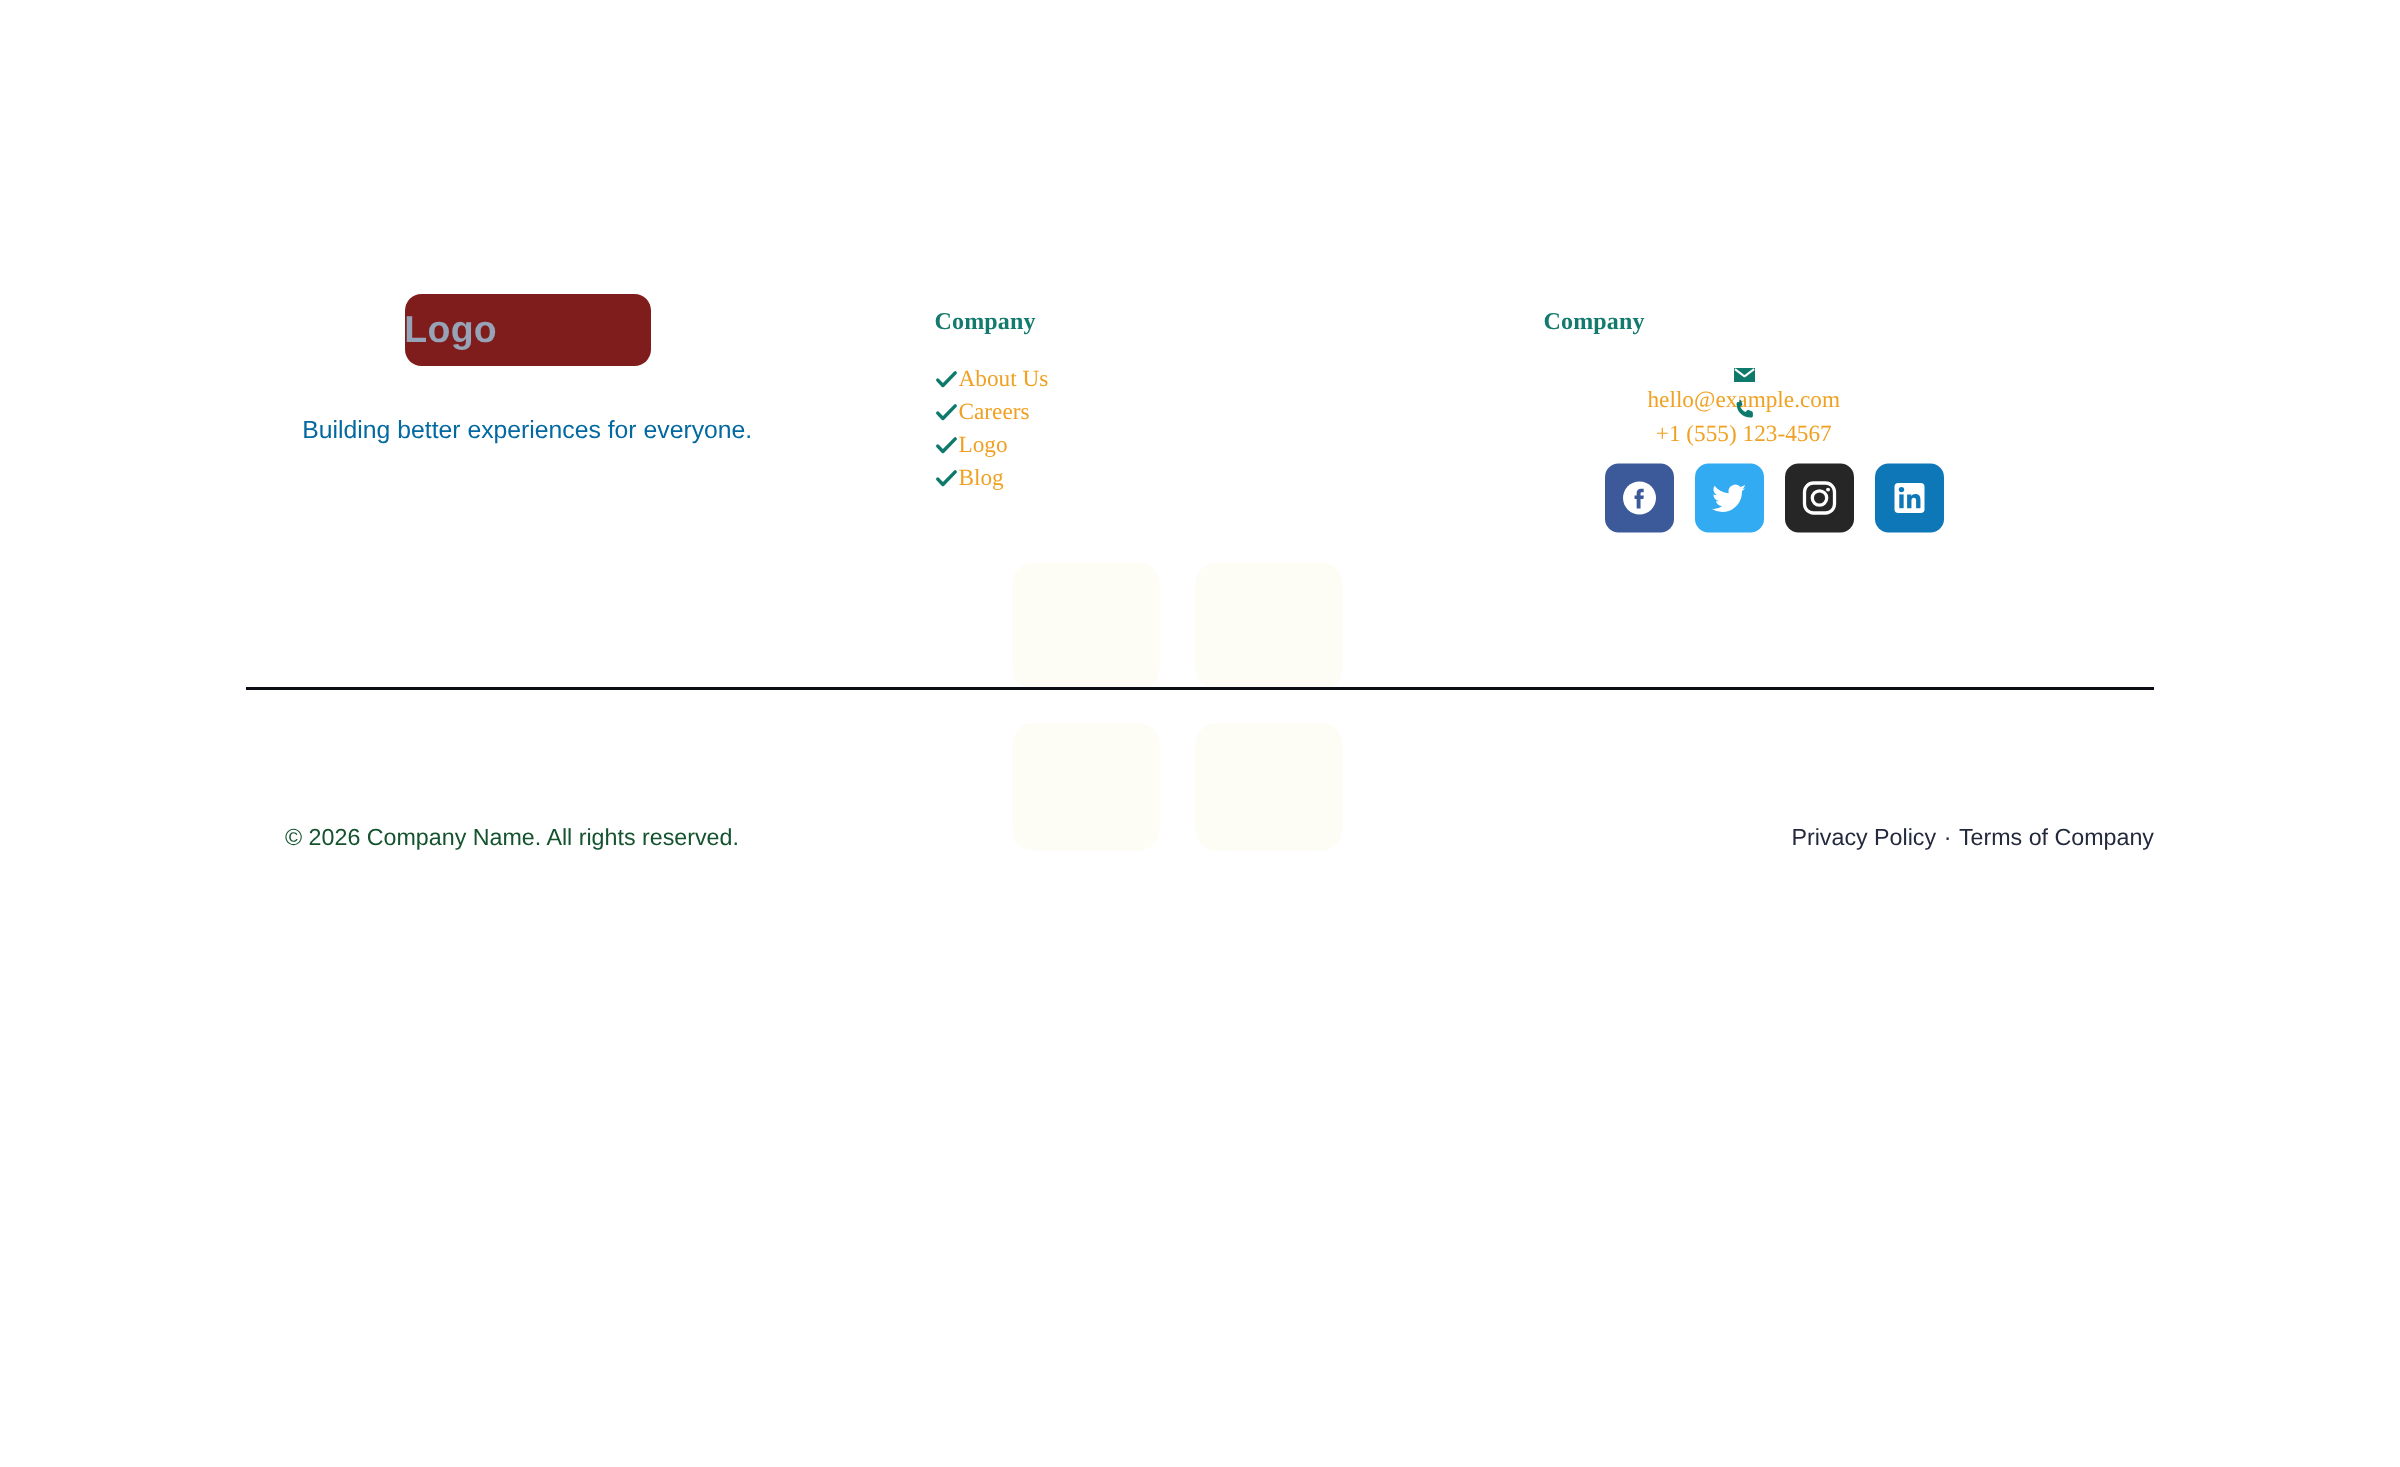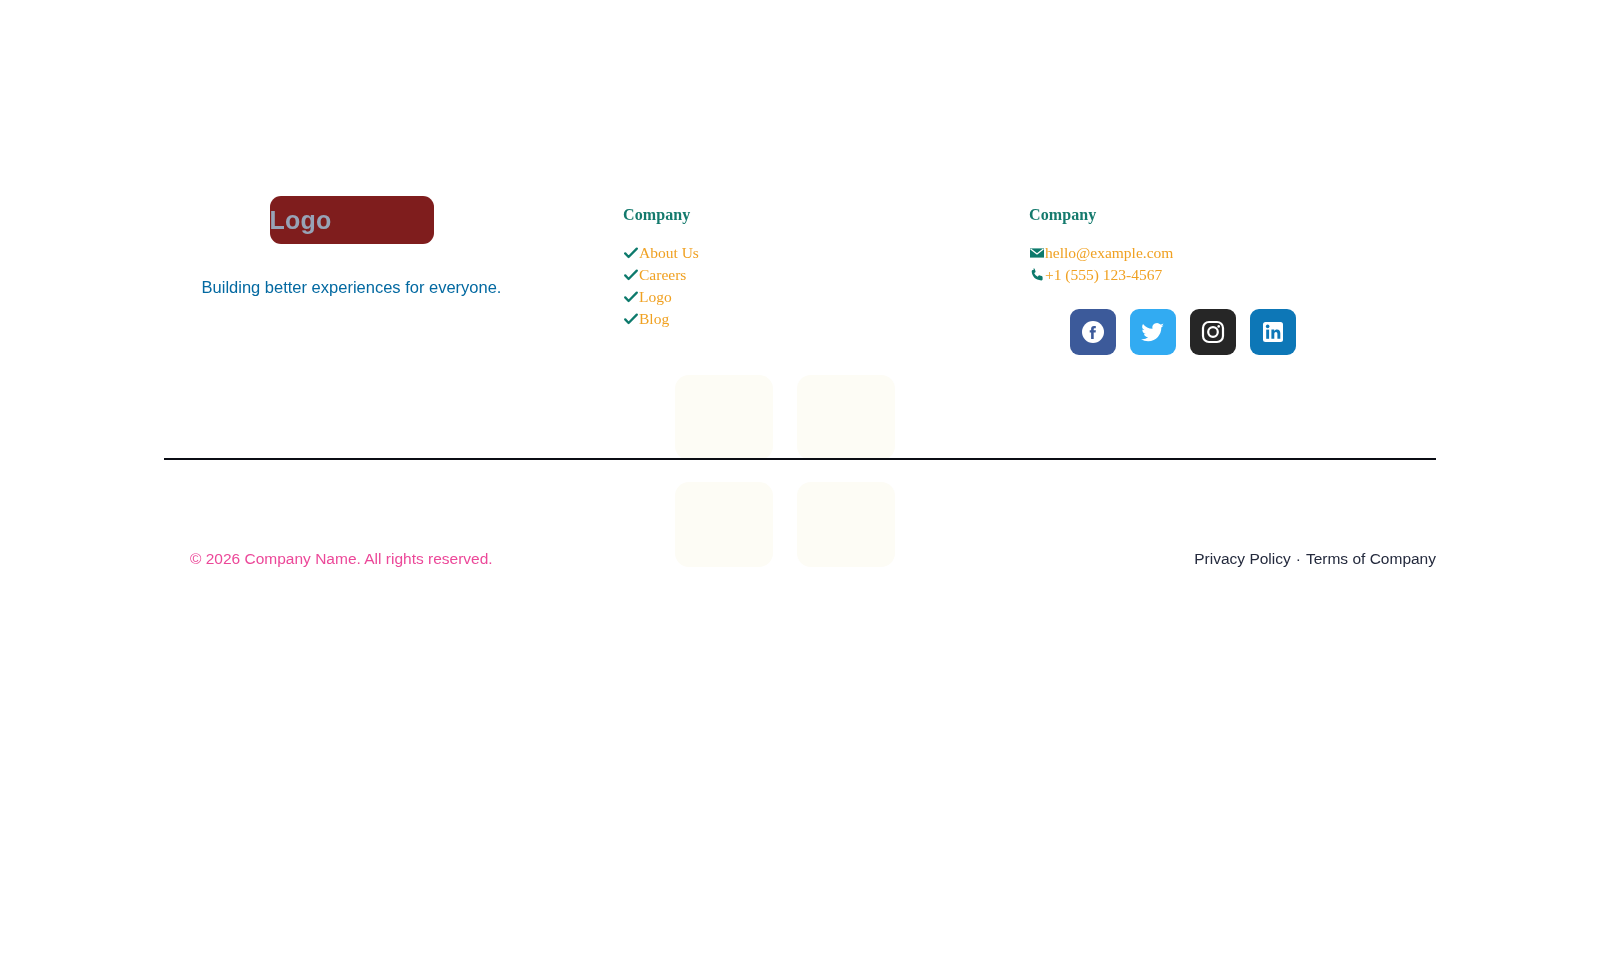--- a/index.html
+++ b/index.html
@@ -116,21 +116,21 @@
     color: #0d7a6c;
   }
   .link-row .ico svg { display: block; width: 16px; height: 16px; }
   .link-txt {
     font-size: 15.5px;
     color: #f0a122;
     white-space: nowrap;
     cursor: pointer;
   }
 
-  .contact-row { margin-bottom: 1px; }
+  .contact-row { margin-bottom: 1px; flex-direction: column; }
   .contact-row .ico { color: #0d7a6c; }
 
   
   .social-row {
     display: flex;
     gap: 14px;
     margin-top: 23px;
     margin-left: 41px;
   }
   .social-btn {
@@ -165,21 +165,21 @@
     left: 164px;
     top: 550px;
     width: 1272px;
     display: flex;
     align-items: center;
     justify-content: space-between;
     z-index: 2;
   }
   .copyright {
     font-size: 15.5px;
-    color: #ec4899;
+    color: #14532d;
     margin-left: 26px;
     white-space: nowrap;
   }
   .legal {
     display: flex;
     align-items: center;
     gap: 5px;
     font-size: 15.5px;
     color: #242a3d;
     white-space: nowrap;

